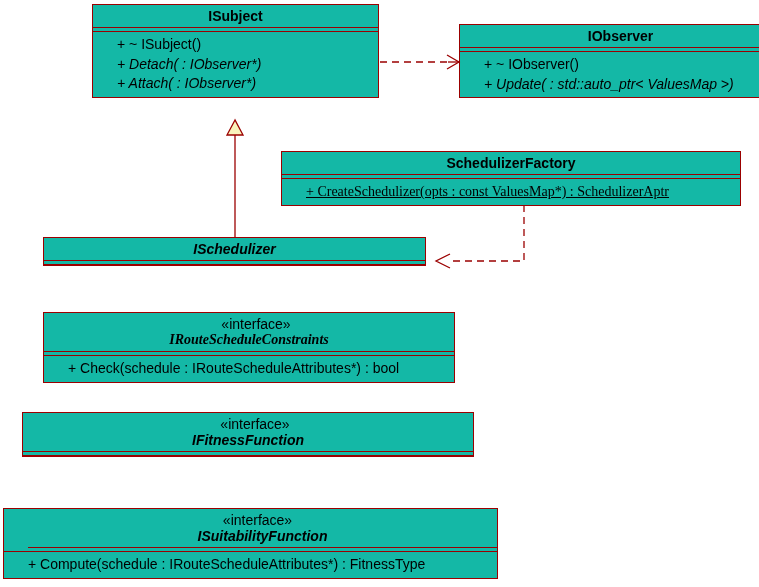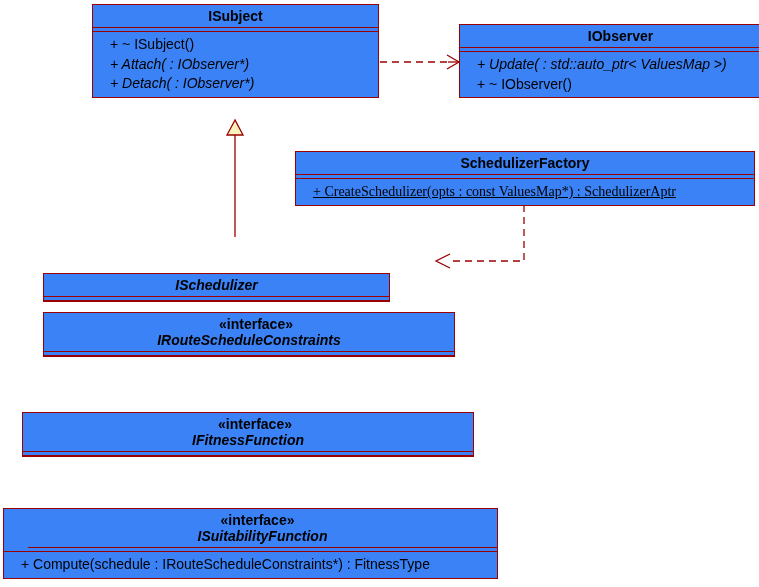--- a/index.html
+++ b/index.html
@@ -9,44 +9,44 @@
     font-size: 14px;
     background: #fff;
   }
   .canvas {
     position: relative;
     width: 759px;
     height: 587px;
   }
   .uml-class {
     position: absolute;
-    background: #3b82f6;
+    background: #14b8a6;
     border: 1px solid #9b0000;
     box-sizing: border-box;
   }
   .uml-name {
     text-align: center;
     font-weight: bold;
     padding: 3px 8px;
     border-bottom: 1px solid #9b0000;
   }
   .uml-stereo {
     text-align: center;
-    font-weight: bold;
+    font-weight: normal;
     font-style: normal;
     padding-top: 3px;
     margin-left: 14px;
   }
   .uml-name.italic { font-style: italic; }
   .uml-attrs {
     border-bottom: 1px solid #9b0000;
     min-height: 3px;
   }
   .uml-ops {
-    padding: 3px 17px;
+    padding: 3px 24px;
   }
   .uml-ops .op {
     white-space: nowrap;
     line-height: 1.4;
   }
   .op.italic { font-style: italic; }
   .op.underline { text-decoration: underline; font-family: Liberation Serif, serif; }
   svg.rel {
     position: absolute;
     top: 0; left: 0;
@@ -57,65 +57,68 @@
 </head>
 <body>
 
 <div class="canvas">
 
   <div class="uml-class" style="left:92px; top:4px; width:287px;">
     <div class="uml-name">ISubject</div>
     <div class="uml-attrs"></div>
     <div class="uml-ops">
       <div class="op">+ ~ ISubject()</div>
+      <div class="op italic">+ Detach( : IObserver*)</div>
       <div class="op italic">+ Attach( : IObserver*)</div>
-      <div class="op italic">+ Detach( : IObserver*)</div>
     </div>
   </div>
 
   <div class="uml-class" style="left:459px; top:24px; width:323px;">
     <div class="uml-name">IObserver</div>
     <div class="uml-attrs"></div>
     <div class="uml-ops">
+      <div class="op">+ ~ IObserver()</div>
       <div class="op italic">+ Update( : std::auto_ptr&lt; ValuesMap &gt;)</div>
-      <div class="op">+ ~ IObserver()</div>
     </div>
   </div>
 
-  <div class="uml-class" style="left:295px; top:151px; width:460px;">
+  <div class="uml-class" style="left:281px; top:151px; width:460px;">
     <div class="uml-name">SchedulizerFactory</div>
     <div class="uml-attrs"></div>
     <div class="uml-ops">
       <div class="op underline">+ CreateSchedulizer(opts : const ValuesMap*) : SchedulizerAptr</div>
     </div>
   </div>
 
-  <div class="uml-class" style="left:43px; top:237px; width:347px;margin-top:36px;">
+  <div class="uml-class" style="left:43px; top:237px; width:383px;">
     <div class="uml-name italic">ISchedulizer</div>
     <div class="uml-attrs"></div>
   </div>
 
   <div class="uml-class" style="left:43px; top:312px; width:412px;">
     <div class="uml-stereo">«interface»</div>
-    <div class="uml-name italic" style="padding-top:0;">IRouteScheduleConstraints</div>
+    <div class="uml-name italic" style="padding-top:0;font-family:Liberation Serif, serif;">IRouteScheduleConstraints</div>
     <div class="uml-attrs"></div>
+    <div class="uml-ops">
+      <div class="op">+ Check(schedule : IRouteScheduleAttributes*) : bool</div>
+    </div>
   </div>
 
   <div class="uml-class" style="left:22px; top:412px; width:452px;">
     <div class="uml-stereo">«interface»</div>
     <div class="uml-name italic" style="padding-top:0;">IFitnessFunction</div>
     <div class="uml-attrs"></div>
   </div>
 
   <div class="uml-class" style="left:3px; top:508px; width:495px;">
     <div class="uml-stereo">«interface»</div>
     <div class="uml-name italic" style="padding-top:0;margin-left:24px;">ISuitabilityFunction</div>
     <div class="uml-attrs"></div>
     <div class="uml-ops">
-      <div class="op">+ Compute(schedule : IRouteScheduleConstraints*) : FitnessType</div>
+      <div class="op">+ Compute(schedule : IRouteScheduleAttributes*) : FitnessType</div>
     </div>
   </div>
 
   <svg class="rel">
 
     <g>
       <line x1="380" y1="62" x2="448" y2="62" stroke="#9b0000" stroke-width="1.3" stroke-dasharray="7,5"></line>
       <polyline points="448,62 459,62" stroke="#9b0000" stroke-width="1.3" fill="none"></polyline>
       <polyline points="447,55 459,62 447,69" stroke="#9b0000" stroke-width="1.3" fill="none"></polyline>
     </g>

